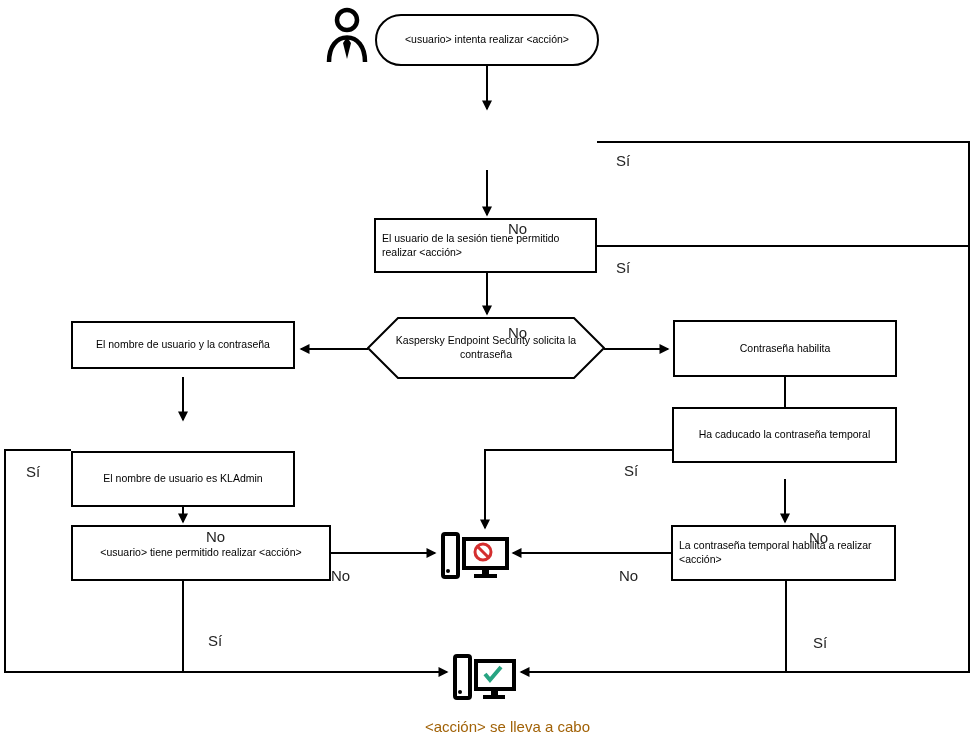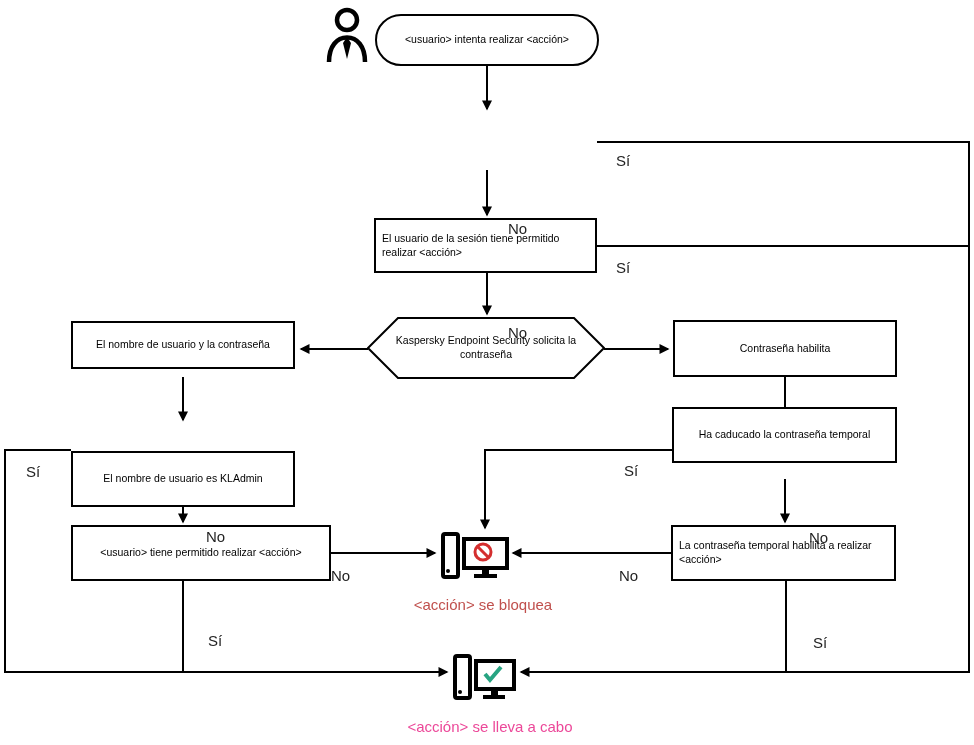--- a/index.html
+++ b/index.html
@@ -14,21 +14,21 @@
     font-size:10.5px;line-height:1.3;padding:2px 6px;box-sizing:border-box;
   }
   .oval{border-radius:27px;}
   .hex{position:absolute;display:flex;align-items:center;justify-content:center;text-align:center;}
   .hex svg{position:absolute;left:0;top:0;}
   .hex .hex-text{position:relative;width:200px;font-size:10.5px;line-height:1.3;}
   .edge{position:absolute;font-size:15px;color:#1f1f1f;margin-top:40px;}
   .icon{position:absolute;}
   .outcome{position:absolute;text-align:center;font-size:15px;}
   .outcome.blocked{color:#c0504d;}
-  .outcome.done{color:#ec4899;}
+  .outcome.done{color:#a16207;text-align:right;}
 </style>
 </head>
 <body>
 
 <div class="canvas">
 
   <svg class="wires" viewBox="0 0 974 745">
     <defs>
       <marker id="ah" viewBox="0 0 10 10" refX="8.5" refY="5" markerWidth="5.5" markerHeight="5" orient="auto" markerUnits="strokeWidth">
         <path d="M0,0 L10,5 L0,10 z" fill="#000"></path>
@@ -110,21 +110,20 @@
       <rect x="24" y="8" width="43" height="29" fill="#fff" stroke="#000" stroke-width="4"></rect>
       <rect x="42" y="37" width="7" height="6" fill="#000"></rect>
       <rect x="34" y="43" width="23" height="4" fill="#000"></rect>
       <g>
         <circle cx="43" cy="21" r="8" fill="none" stroke="#d42f2f" stroke-width="3"></circle>
         <line x1="37.5" y1="15.5" x2="48.5" y2="26.5" stroke="#d42f2f" stroke-width="3"></line>
       </g>
     </svg>
   </div>
 
-  <div class="outcome blocked" style="left:388px;top:596px;width:190px;">&lt;acción&gt; se bloquea</div>
 
   <div class="icon" style="left:452px;top:654px;">
     <svg width="64" height="48" viewBox="0 0 64 48">
       <rect x="3" y="2" width="15" height="42" rx="2" fill="#fff" stroke="#000" stroke-width="4"></rect>
       <circle cx="8" cy="38" r="2" fill="#000"></circle>
       <rect x="24" y="7" width="38" height="28" fill="#fff" stroke="#000" stroke-width="4"></rect>
       <rect x="39" y="35" width="7" height="6" fill="#000"></rect>
       <rect x="31" y="41" width="22" height="4" fill="#000"></rect>
       <polyline points="33,20 38,26 49,13" fill="none" stroke="#27a482" stroke-width="4"></polyline>
     </svg>

